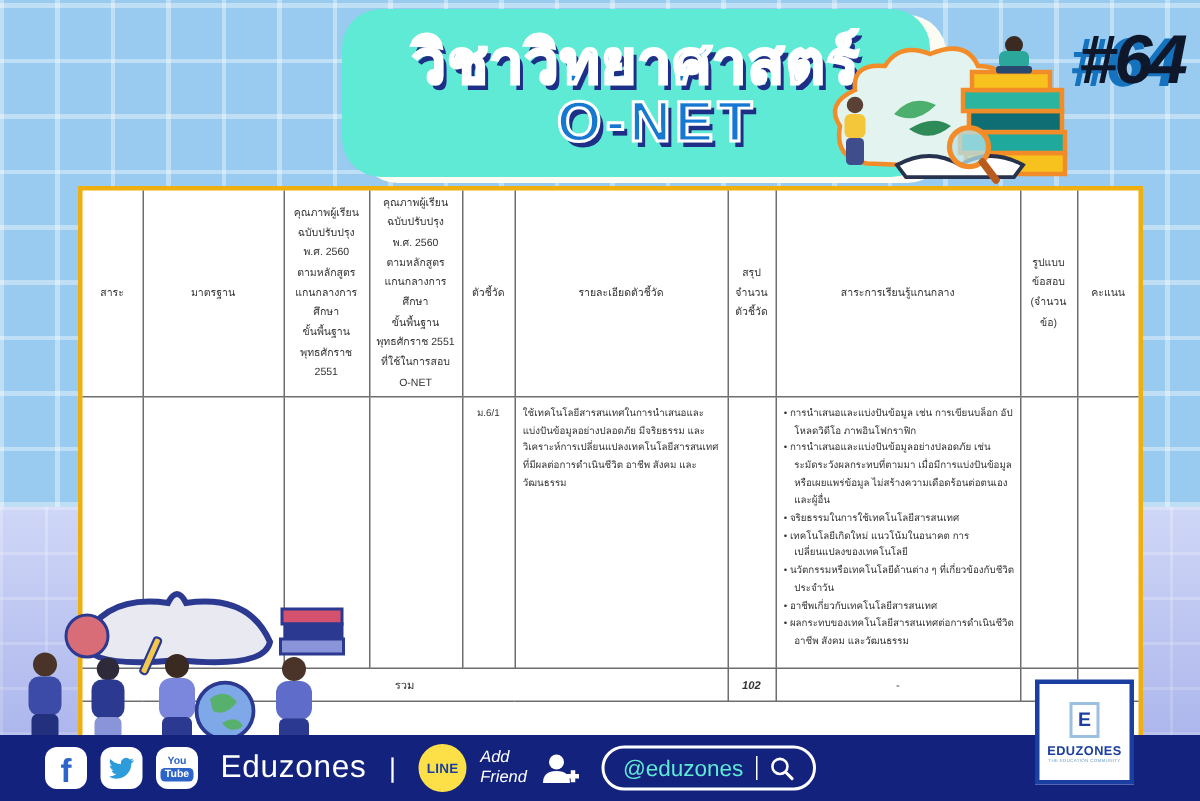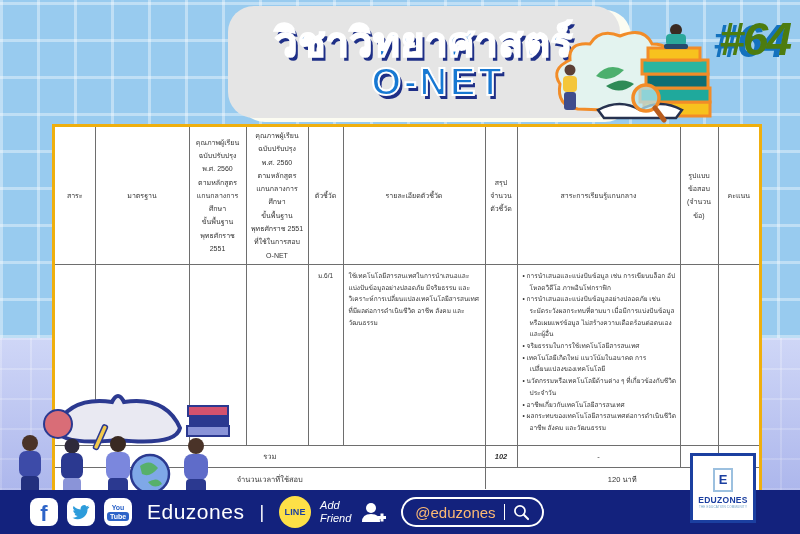--- a/index.html
+++ b/index.html
@@ -24,34 +24,34 @@
       repeating-linear-gradient(90deg, rgba(255,255,255,.25) 0 2px, transparent 2px 30px);
   }
   .footer {
     position:absolute; left:0; top:490px; width:800px; height:44px;
     background:#13227D; display:flex; align-items:center; padding-left:30px; gap:9px; z-index:6;
   }
 
   
   .banner {
     position:absolute; left:228px; top:6px; width:392px; height:112px;
-    background:#e5e5e5; border-radius:26px; z-index:2;
+    background:#5eead4; border-radius:26px; z-index:2;
     box-shadow:11px 4px 0 #FCFCF2;
     display:flex; flex-direction:column; align-items:center; justify-content:center;
   }
   .banner .t1, .banner .t2 {
     font-weight:800; color:#1778D2; -webkit-text-stroke:2px #FFFFFF;
     text-shadow:3px 4px 0 #1E2F87; letter-spacing:1px; line-height:1.05;
   }
   .banner .t1 { font-size:40px; }
   .banner .t2 { font-size:38px; letter-spacing:3px;margin-left:28px; }
 
   .issue {
     position:absolute; right:10px; top:12px; z-index:1;
-    font-size:46px; font-weight:800; font-style:italic; color:#4d7c0f;
+    font-size:46px; font-weight:800; font-style:italic; color:#0f172a;
     text-shadow:-6px 2px 0 #1472BE; letter-spacing:-2px;margin-left:20px;
   }
 
   .illu-top { position:absolute; left:548px; top:14px; z-index:3; }
 
   
   .card {
     position:absolute; left:52px; top:124px; width:710px; height:430px;
     background:#FFFFFF; border:3px solid #EFAF0E; z-index:2;
   }
@@ -78,21 +78,21 @@
   
   .sq { width:28px; height:28px; background:#fff; border-radius:8px; display:flex; align-items:center; justify-content:center; flex-direction:column; }
   .fb-f { color:#2D64C8; font-size:22px; font-weight:700; line-height:1; margin-top:3px; }
   .yt-top { font-size:7px; font-weight:700; color:#2D64C8; line-height:1; }
   .yt-box { margin-top:1px; background:#2D64C8; color:#fff; font-size:7px; font-weight:700; border-radius:3px; padding:1px 3px; line-height:1; }
   .brand { color:#fff; font-size:21px; letter-spacing:.5px; margin-left:6px; }
   .sep { color:#fff; font-size:18px; margin:0 6px; }
   .line-circle { width:32px; height:32px; border-radius:50%; background:#fde047; display:flex; align-items:center; justify-content:center; font-size:9px; font-weight:800; color:#1B3FA0; letter-spacing:.2px; }
   .addfriend { color:#fff; font-size:11px; line-height:1.15;font-style:italic; }
   .pill { display:flex; align-items:center; gap:8px; border:2px solid #fff; border-radius:17px; height:30px; padding:0 12px; margin-left:6px; }
-  .pill .handle { color:#fdba74; font-size:15px; }
+  .pill .handle { color:#5eead4; font-size:15px; }
   .pill .vline { width:1px; height:16px; background:#fff; }
 
   
   .logo {
     position:absolute; left:690px; top:453px; width:66px; height:70px; z-index:7;
     background:#fff; border:3px solid #1B3FA0; display:flex; flex-direction:column; align-items:center; justify-content:center;
   }
   .logo .ebox { width:20px; height:24px; border:2px solid #9CC0DF; color:#1B3FA0; font-size:13px; font-weight:700; display:flex; align-items:center; justify-content:center; }
   .logo .lname { margin-top:3px; color:#1B3FA0; font-size:8.5px; font-weight:700; letter-spacing:.3px; }
   .logo .ltag { color:#6FA0C8; font-size:3px; letter-spacing:.2px; }
@@ -214,24 +214,20 @@
         <td></td>
         <td></td>
       </tr>
       <tr class="sum">
         <td colspan="6">รวม</td>
         <td class="num">102</td>
         <td>-</td>
         <td class="num">42</td>
         <td class="num">100</td>
       </tr>
-      <tr class="dur">
-        <td colspan="6">จำนวนเวลาที่ใช้สอบ</td>
-        <td colspan="4">120 นาที</td>
-      </tr>
     </tbody>
       </table>
   </div>
 
   <svg class="illu-left" width="235" height="117" viewBox="0 0 235 117">
     <path d="M55 40 Q70 8 112 14 Q118 2 124 14 Q166 8 180 40 Q176 58 118 52 Q60 58 55 40 Z" fill="#E9E9F2" stroke="#2B3990" stroke-width="4"></path>
     <circle cx="58" cy="36" r="14" fill="#D96D77" stroke="#2B3990" stroke-width="2"></circle>
     <rect x="98" y="36" width="5" height="26" rx="2" fill="#F2C94C" transform="rotate(24 100 49)" stroke="#2B3990" stroke-width="1.5"></rect>
     <g stroke="#2B3990" stroke-width="2">
       <rect x="188" y="18" width="40" height="10" fill="#D4526E"></rect>

